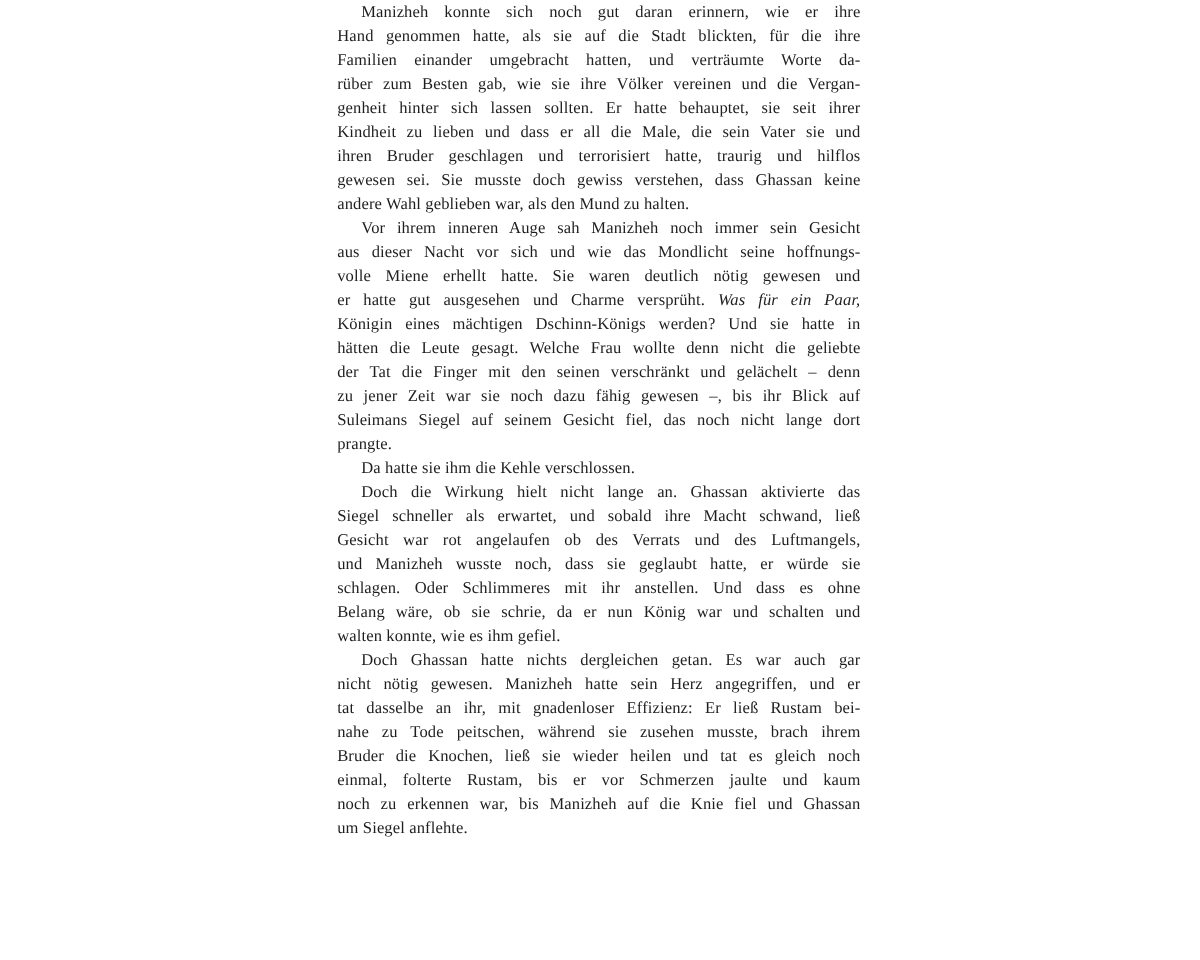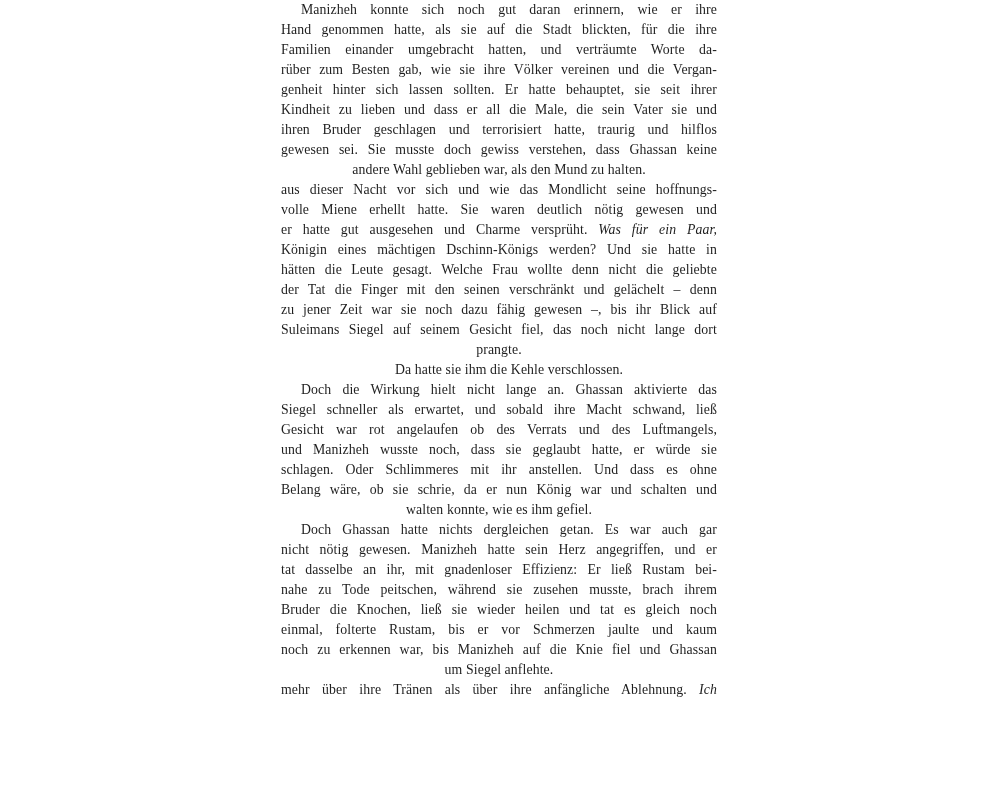--- a/index.html
+++ b/index.html
@@ -26,21 +26,21 @@
     letter-spacing: 0.1px;
   }
   .paragraph {
     margin: 0;
     padding: 0;
   }
   .line {
     height: 20px;
     overflow: hidden;
     white-space: normal;
-    text-align: center;
+    text-align: left;
   }
   .line.indent {
     text-indent: 20px;
   }
   .line.j {
     text-align: justify;
     text-align-last: justify;
   }
   
   .line.j::after {
@@ -77,20 +77,21 @@
         <div class="line j"><span>Hand genommen hatte, als sie auf die Stadt blickten, für die ihre</span></div>
         <div class="line j"><span>Familien einander umgebracht hatten, und verträumte Worte da-</span></div>
         <div class="line j"><span>rüber zum Besten gab, wie sie ihre Völker vereinen und die Vergan-</span></div>
         <div class="line j"><span>genheit hinter sich lassen sollten. Er hatte behauptet, sie seit ihrer</span></div>
         <div class="line j"><span>Kindheit zu lieben und dass er all die Male, die sein Vater sie und</span></div>
         <div class="line j"><span>ihren Bruder geschlagen und terrorisiert hatte, traurig und hilflos</span></div>
         <div class="line j"><span>gewesen sei. Sie musste doch gewiss verstehen, dass Ghassan keine</span></div>
         <div class="line"><span>andere Wahl geblieben war, als den Mund zu halten.</span></div>
       </div>
       <div class="paragraph">
+        <div class="line j indent"><span>Vor ihrem inneren Auge sah Manizheh noch immer sein Gesicht</span></div>
         <div class="line j"><span>aus dieser Nacht vor sich und wie das Mondlicht seine hoffnungs-</span></div>
         <div class="line j"><span>volle Miene erhellt hatte. Sie waren deutlich nötig gewesen und</span></div>
         <div class="line j"><span>er hatte gut ausgesehen und Charme versprüht. </span><i>Was für ein Paar,</i></div>
         <div class="line j"><span>Königin eines mächtigen Dschinn-Königs werden? Und sie hatte in</span></div>
         <div class="line j"><span>hätten die Leute gesagt. Welche Frau wollte denn nicht die geliebte</span></div>
         <div class="line j"><span>der Tat die Finger mit den seinen verschränkt und gelächelt – denn</span></div>
         <div class="line j"><span>zu jener Zeit war sie noch dazu fähig gewesen –, bis ihr Blick auf</span></div>
         <div class="line j"><span>Suleimans Siegel auf seinem Gesicht fiel, das noch nicht lange dort</span></div>
         <div class="line"><span>prangte.</span></div>
       </div>

